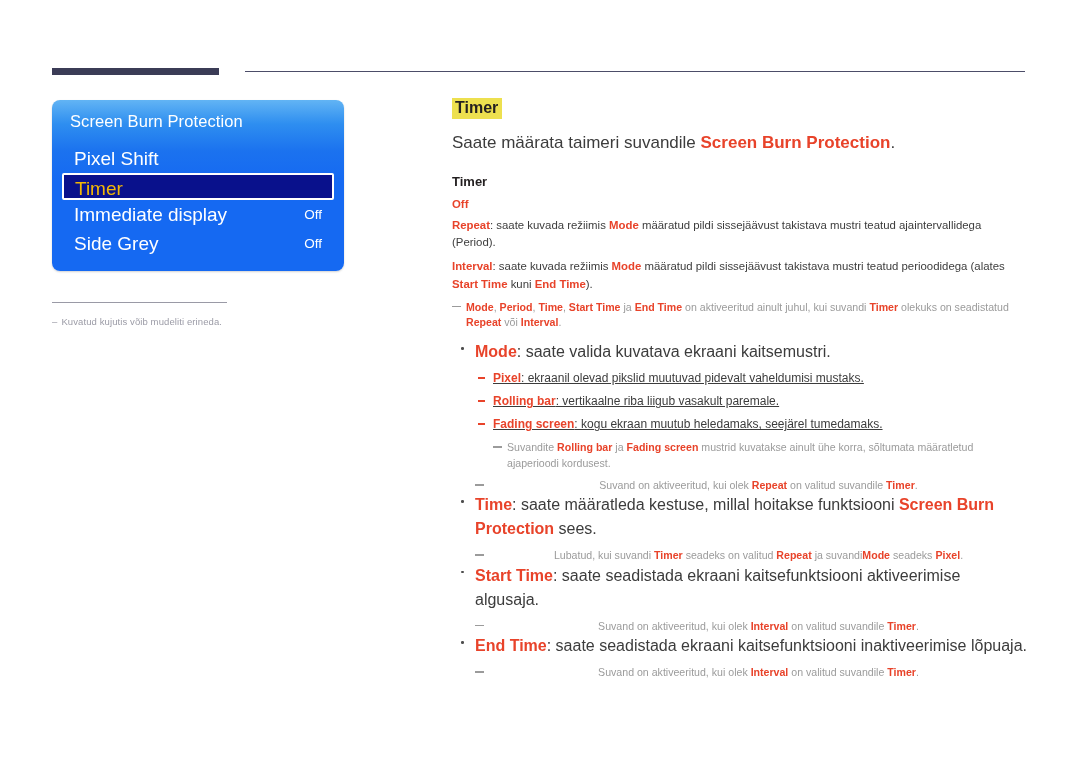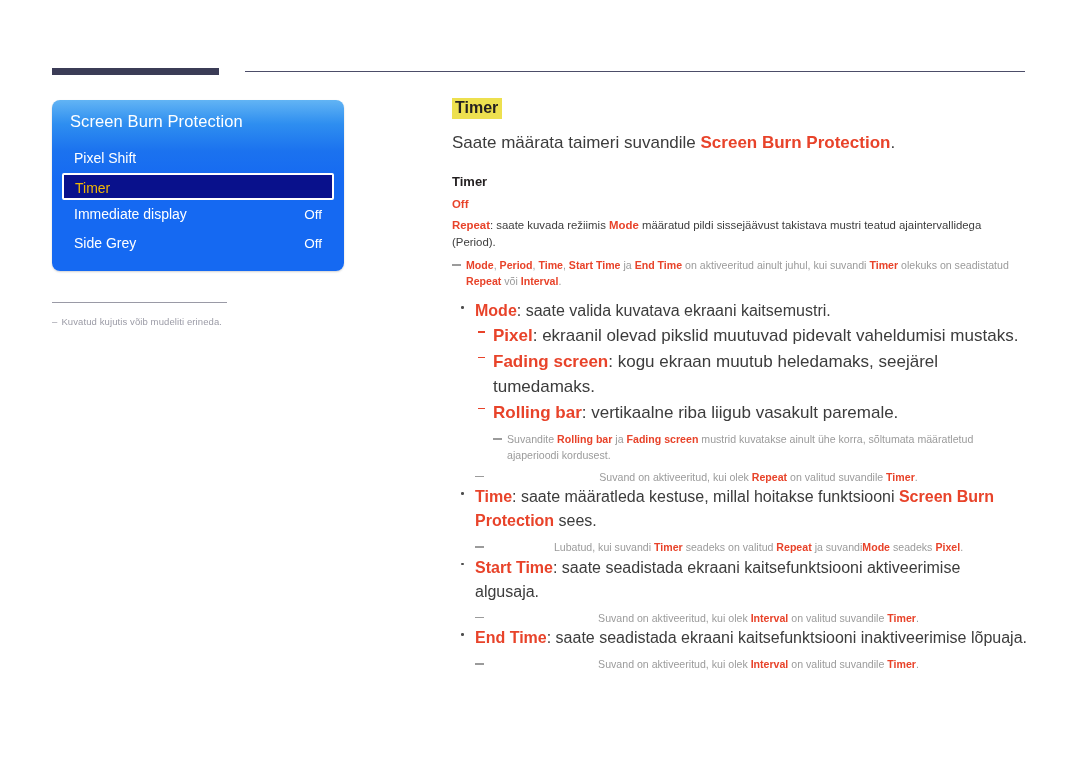--- a/index.html
+++ b/index.html
@@ -76,21 +76,21 @@
   .osd-row {
     position: relative;
     height: 29px;
     line-height: 29px;
     box-sizing: border-box;
   }
   .osd-row .lbl {
     position: absolute;
     left: 22px;
     top: 0;
-    font-size: 14px;
+    font-size: 19px;
     color: #ffffff;
   }
   .osd-row .val {
     position: absolute;
     right: 22px;
     top: 0;
     font-size: 13.5px;
     color: #ffffff;
   }
 
@@ -215,23 +215,25 @@
     top: 7px;
     width: 2.6px;
     height: 2.6px;
     border-radius: 50%;
     background: #4d4d4d;
   }
 
   .subbullet {
     position: relative;
     padding-left: 41px;
-    font-size: 17px;
+    font-size: 12px;
     line-height: 1.5;
     color: #3c3c3c;
+    margin-top: 5px;
+    text-decoration: underline;
   }
   .subbullet::before {
     content: "";
     position: absolute;
     left: 26px;
     top: 8px;
     width: 7px;
     height: 1.6px;
     background: #e8432a;
   }
@@ -290,30 +292,31 @@
 
     <div class="para"><span>Saate määrata taimeri suvandile </span><span class="r">Screen Burn Protection</span><span>.</span></div>
 
 
     <div class="sub-head">Timer</div>
 
     <div class="opt-off">Off</div>
 
     <div class="def-line"><span class="r">Repeat</span><span>: saate kuvada režiimis </span><span class="r">Mode</span><span> määratud pildi sissejäävust takistava mustri teatud ajaintervallidega (Period).</span></div>
 
+    <div class="def-line"><span class="r">Interval</span><span>: saate kuvada režiimis </span><span class="r">Mode</span><span> määratud pildi sissejäävust takistava mustri teatud perioodidega (alates </span><span class="r">Start Time</span><span> kuni </span><span class="r">End Time</span><span>).</span></div>
 
     <div class="note"><span class="r">Mode</span><span class="g">, </span><span class="r">Period</span><span class="g">, </span><span class="r">Time</span><span class="g">, </span><span class="r">Start Time</span><span class="g"> ja </span><span class="r">End Time</span><span class="g"> on aktiveeritud ainult juhul, kui suvandi </span><span class="r">Timer</span><span class="g"> olekuks on seadistatud </span><span class="r">Repeat</span><span class="g"> või </span><span class="r">Interval</span><span class="g">.</span></div>
 
     <div class="blist">
 
       <div class="bullet"><span class="r">Mode</span><span>: saate valida kuvatava ekraani kaitsemustri.</span></div>
 
       <div class="subbullet"><span class="r">Pixel</span><span>: ekraanil olevad pikslid muutuvad pidevalt vaheldumisi mustaks.</span></div>
+      <div class="subbullet"><span class="r">Rolling bar</span><span>: vertikaalne riba liigub vasakult paremale.</span></div>
       <div class="subbullet"><span class="r">Fading screen</span><span>: kogu ekraan muutub heledamaks, seejärel tumedamaks.</span></div>
-      <div class="subbullet"><span class="r">Rolling bar</span><span>: vertikaalne riba liigub vasakult paremale.</span></div>
 
       <div class="note indent2"><span class="g">Suvandite </span><span class="r">Rolling bar</span><span class="g"> ja </span><span class="r">Fading screen</span><span class="g"> mustrid kuvatakse ainult ühe korra, sõltumata määratletud ajaperioodi kordusest.</span></div>
 
 
       <div class="note indent1"><span class="g">Suvand on aktiveeritud, kui olek </span><span class="r">Repeat</span><span class="g"> on valitud suvandile </span><span class="r">Timer</span><span class="g">.</span></div>
 
       <div class="bullet"><span class="r">Time</span><span>: saate määratleda kestuse, millal hoitakse funktsiooni </span><span class="r">Screen Burn Protection</span><span> sees.</span></div>
 
       <div class="note indent1"><span class="g">Lubatud, kui suvandi </span><span class="r">Timer</span><span class="g"> seadeks on valitud </span><span class="r">Repeat</span><span class="g"> ja suvandi</span><span class="r">Mode</span><span class="g"> seadeks </span><span class="r">Pixel</span><span class="g">.</span></div>
 

